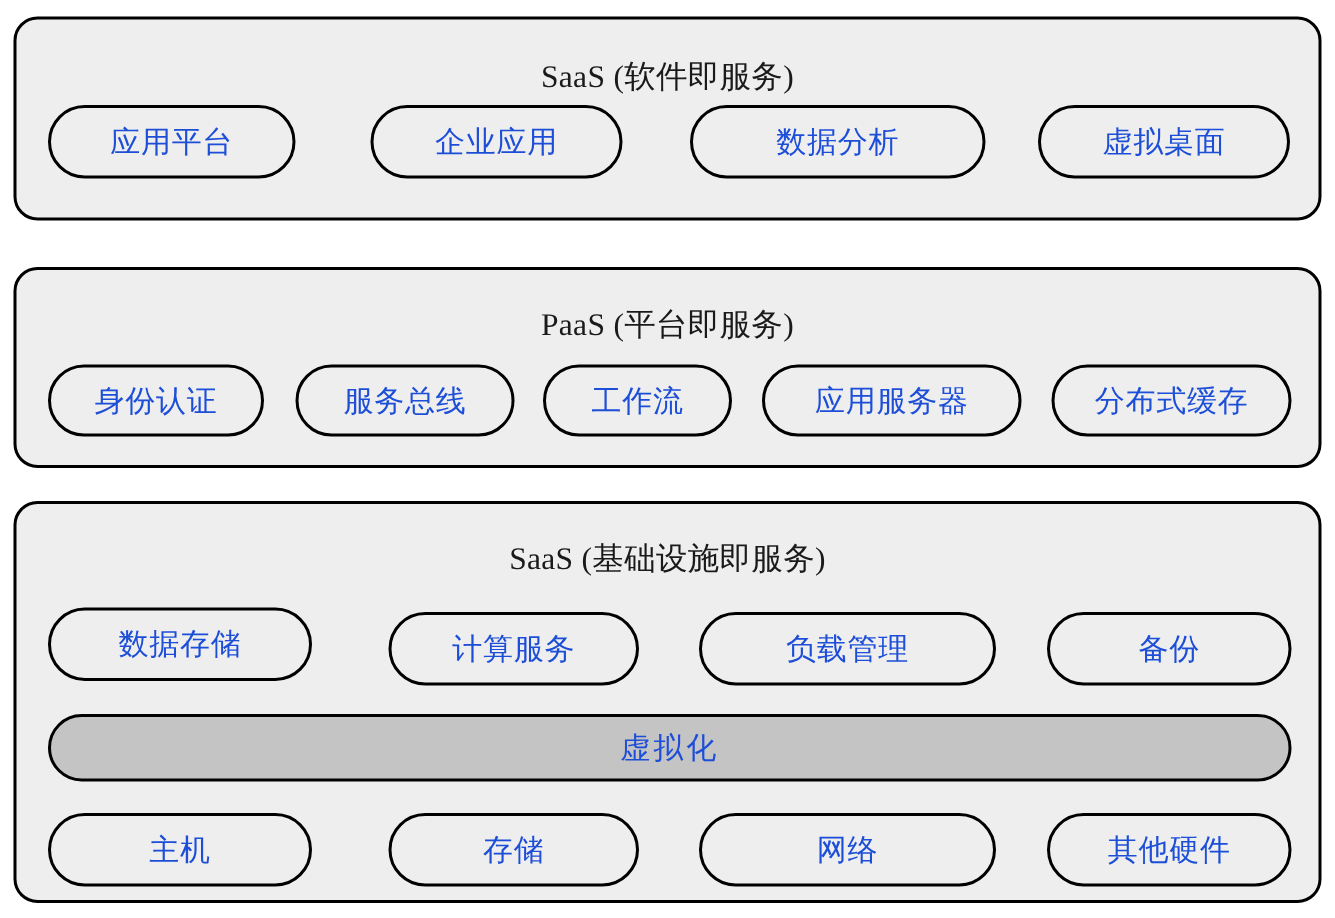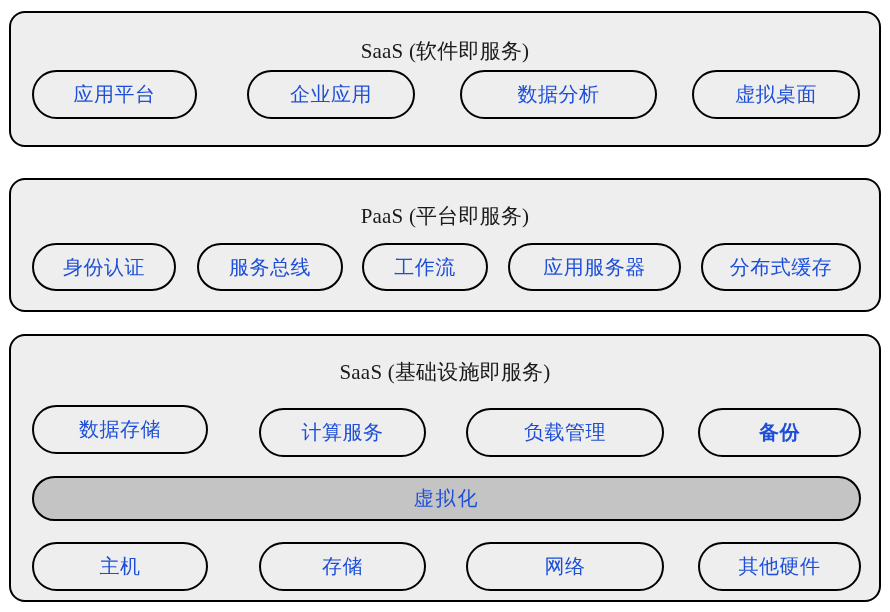--- a/index.html
+++ b/index.html
@@ -105,21 +105,21 @@
 
   <div class="layer" id="layer-iaas">
     <div class="layer-title">SaaS (基础设施即服务)</div>
 
     <div class="pill" style="left:21px; top:56px; width:176px; height:49px;margin-top:13px;">数据存储</div>
 
     <div class="pill" style="left:248px; top:72px; width:167px; height:49px;">计算服务</div>
 
     <div class="pill" style="left:455px; top:72px; width:198px; height:49px;">负载管理</div>
 
-    <div class="pill" style="left:687px; top:72px; width:163px; height:49px;font-weight:bold;">备份</div>
+    <div class="pill" style="left:687px; top:72px; width:163px; height:49px;">备份</div>
 
     <div class="pill wide-bar" style="left:21px; top:140px; width:829px; height:45px;">虚拟化</div>
 
     <div class="pill" style="left:21px; top:206px; width:176px; height:49px;">主机</div>
 
     <div class="pill" style="left:248px; top:206px; width:167px; height:49px;">存储</div>
 
     <div class="pill" style="left:455px; top:206px; width:198px; height:49px;">网络</div>
 
     <div class="pill" style="left:687px; top:206px; width:163px; height:49px;">其他硬件</div>

